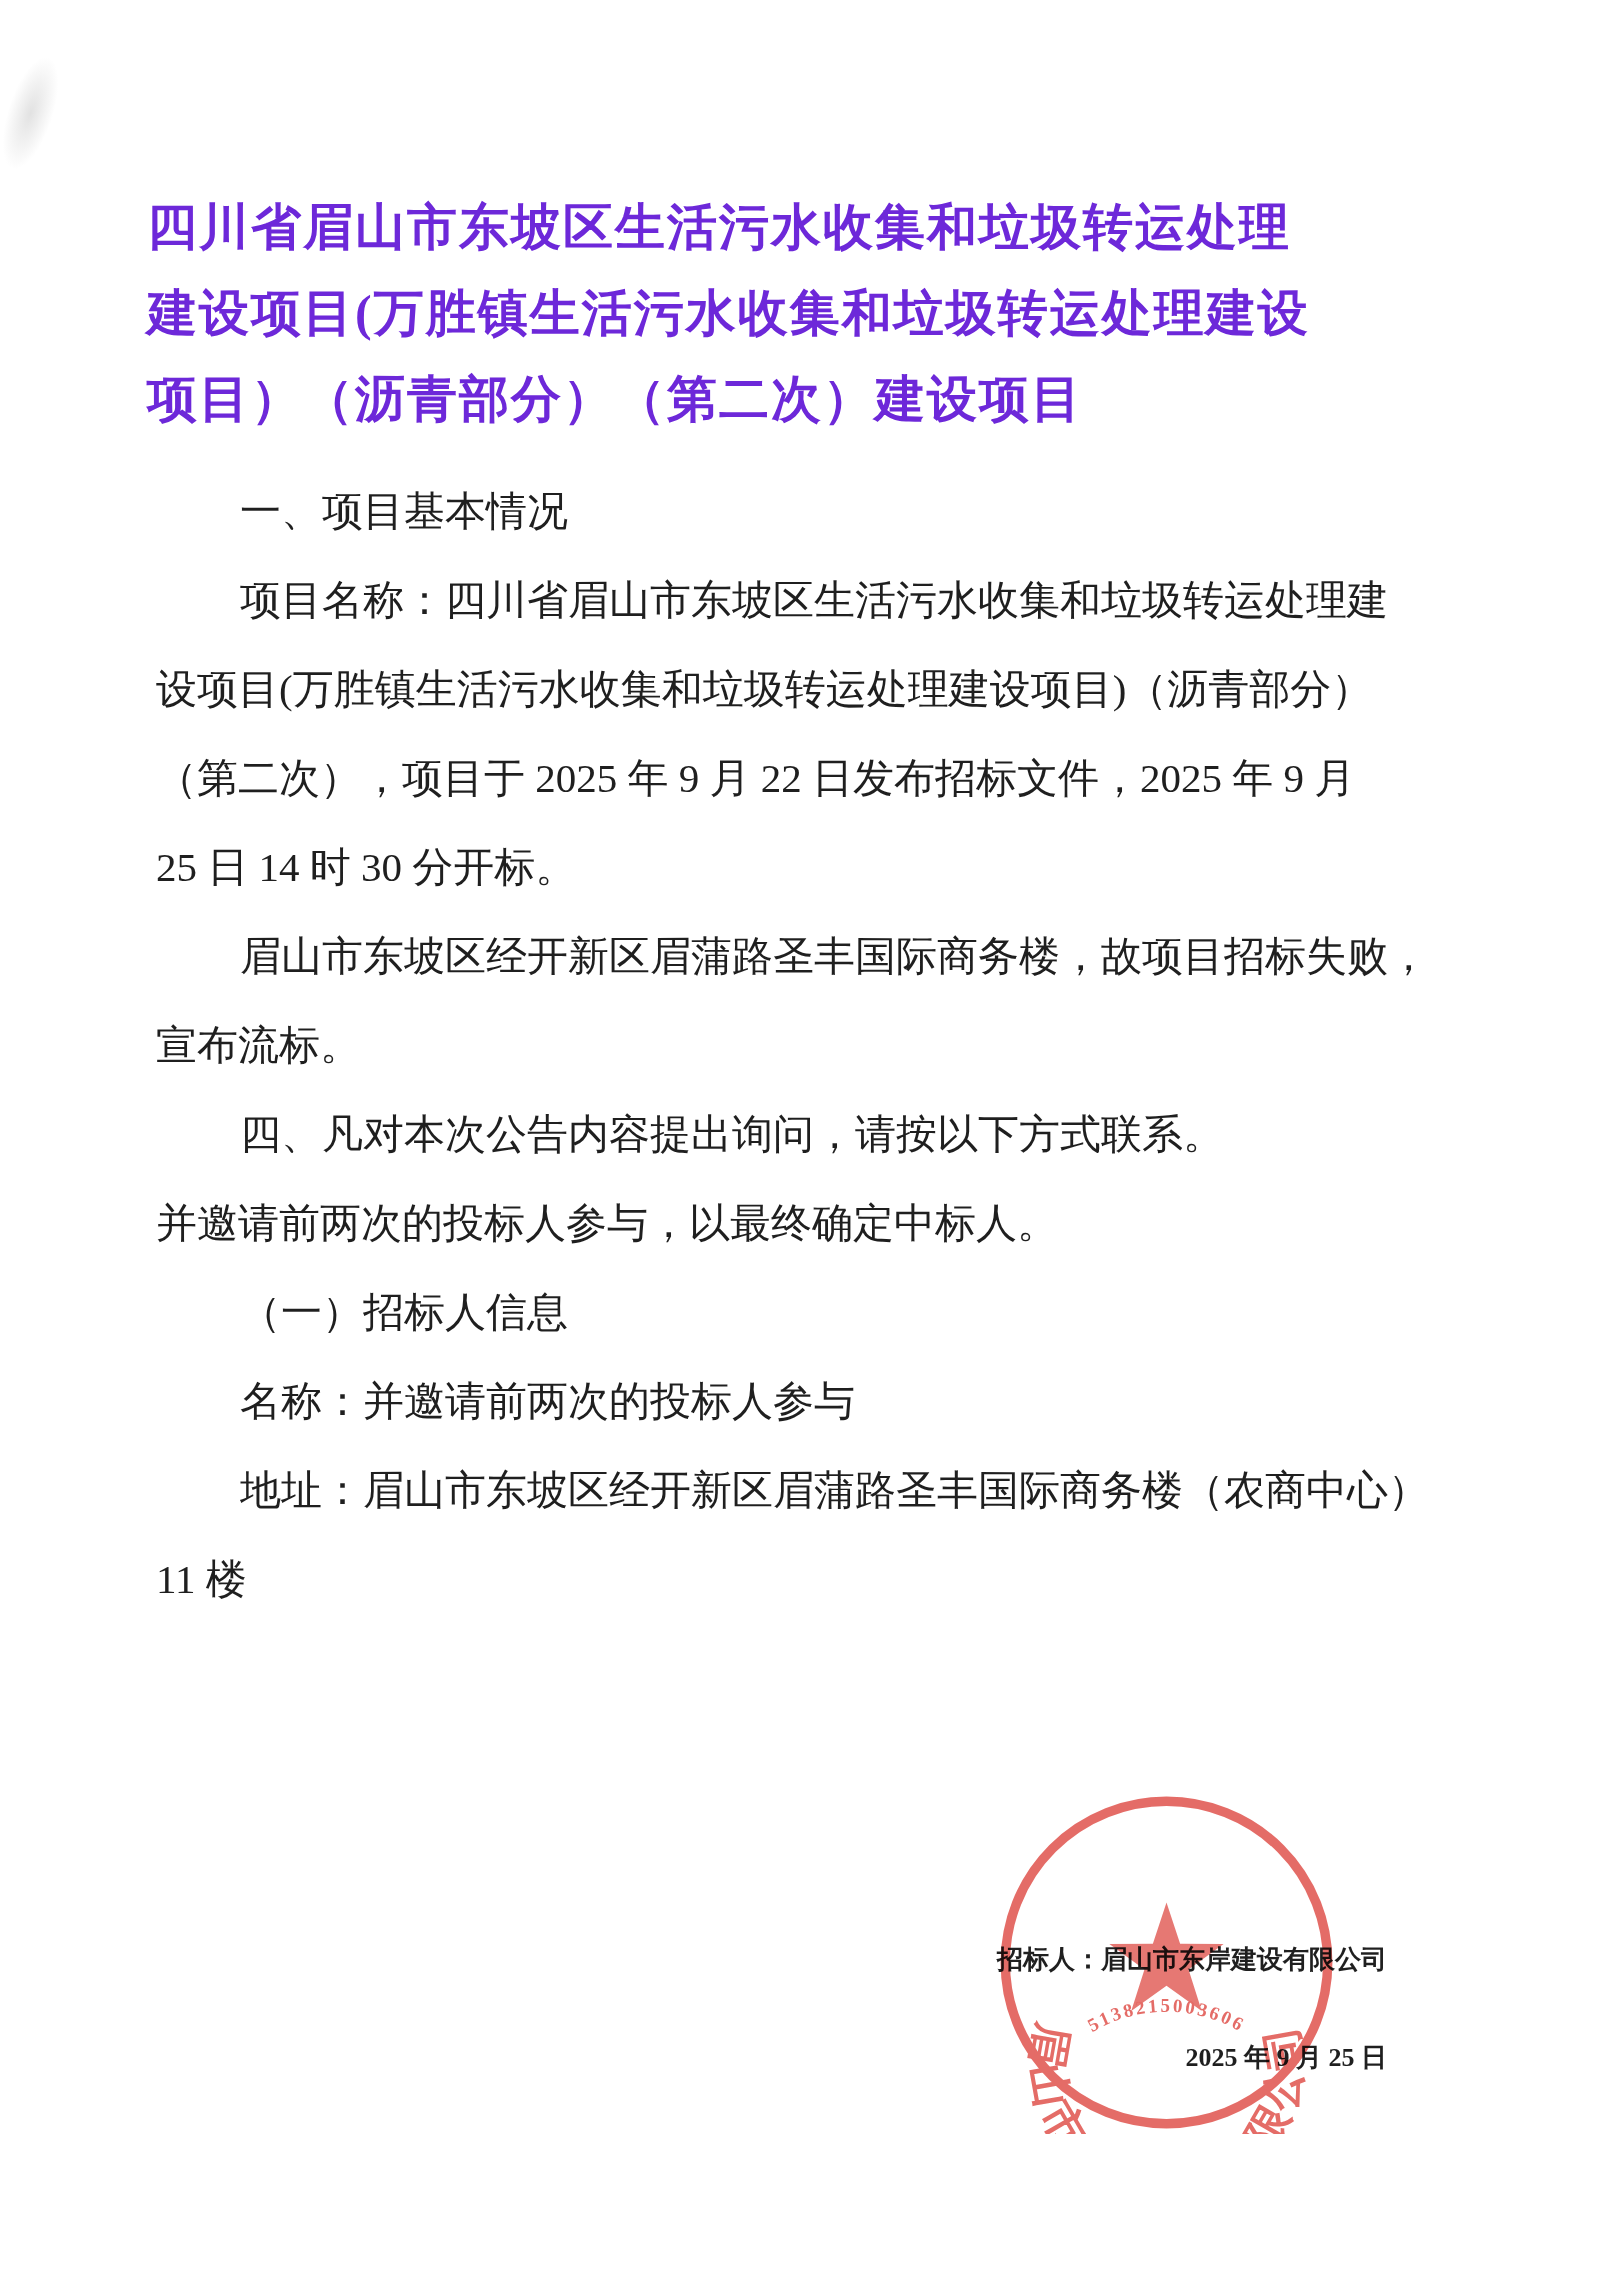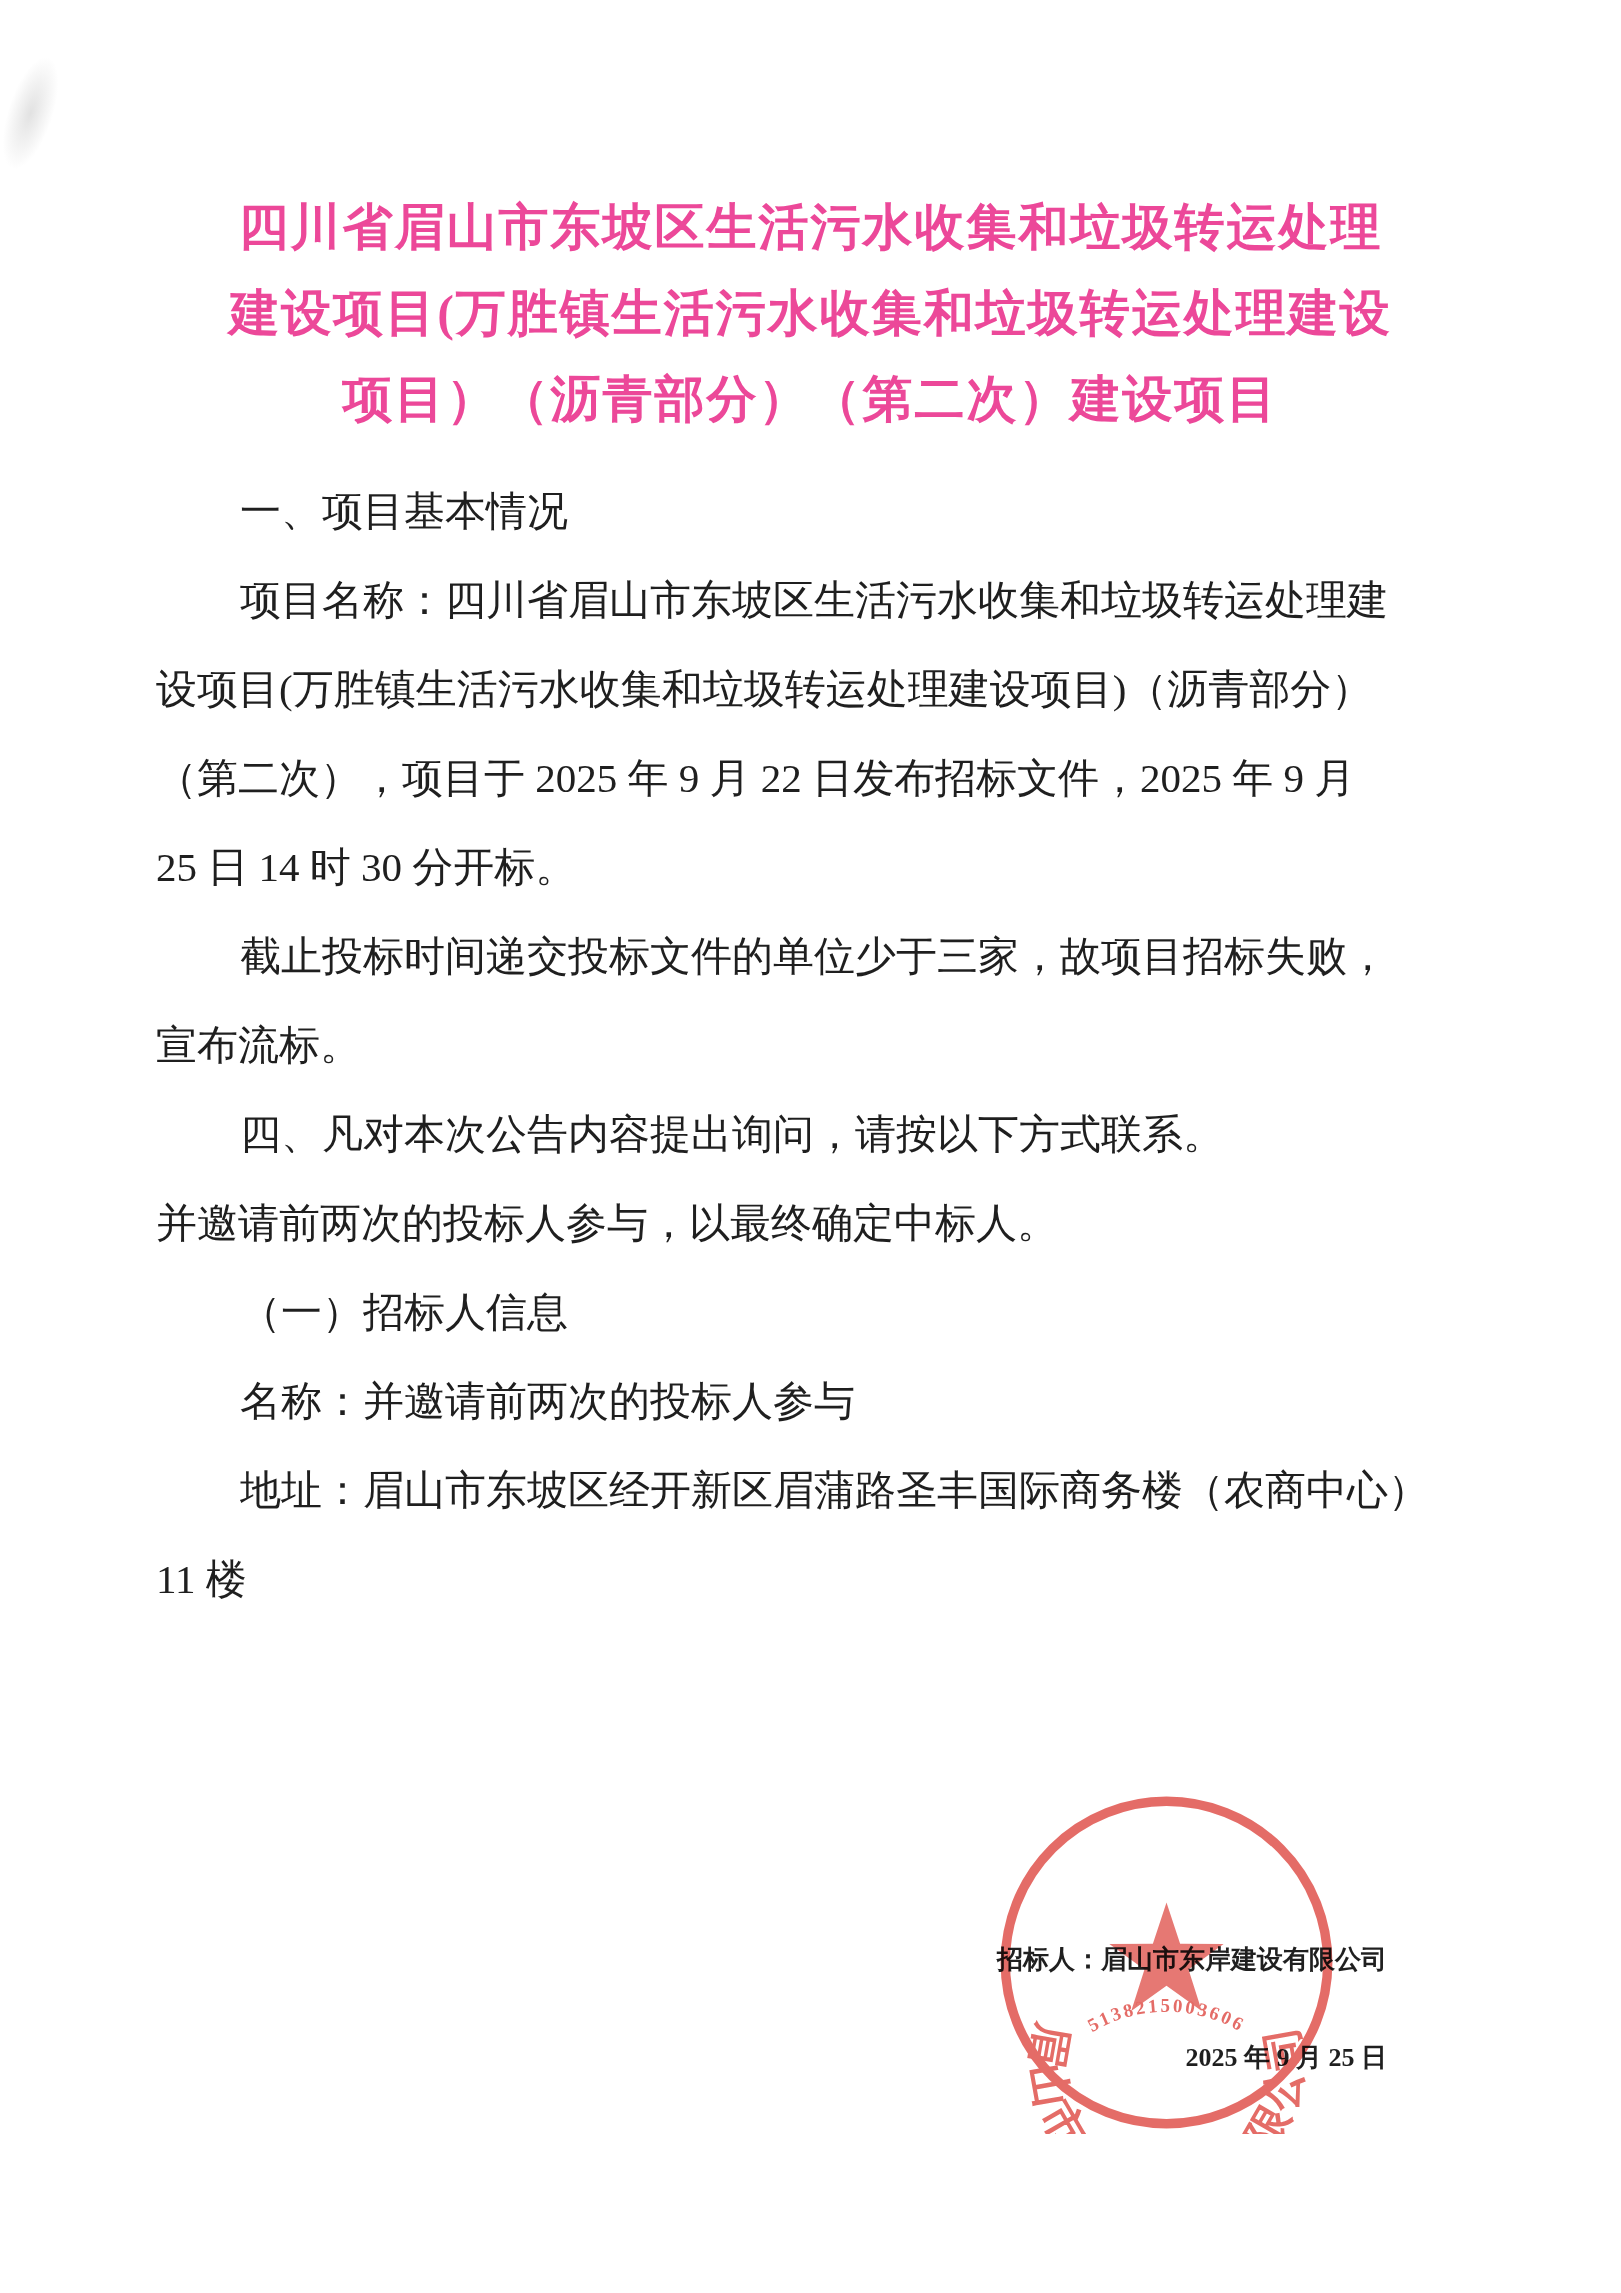--- a/index.html
+++ b/index.html
@@ -13,23 +13,22 @@
     font-family:"Liberation Serif","DejaVu Serif",serif;
     color:#1f1f1f;
   }
   .scan-artifact{
     position:absolute;left:7.8px;top:54px;width:45px;height:118px;
     background:radial-gradient(ellipse at center, rgba(150,150,150,.28), rgba(150,150,150,0) 70%);
     transform:rotate(18deg);
   }
   .title-block{
     position:absolute;left:147px;top:184px;width:1327px;
-    text-align:center;
     font-size:50px;font-weight:700;line-height:86px;
-    color:#ec4899;
+    color:#6d28d9;
     letter-spacing:2px;
     white-space:nowrap;
   }
   .body-block{
     position:absolute;left:156px;top:467px;width:1353px;
     font-size:41px;line-height:89px;
     white-space:nowrap;
   }
   .line{height:89px;}
   .line.indent{padding-left:84px;}
@@ -60,21 +59,21 @@
     <div>建设项目(万胜镇生活污水收集和垃圾转运处理建设</div>
     <div>项目）（沥青部分）（第二次）建设项目</div>
   </div>
 
   <div class="body-block">
     <div class="line indent">一、项目基本情况</div>
     <div class="line indent">项目名称：四川省眉山市东坡区生活污水收集和垃圾转运处理建</div>
     <div class="line">设项目(万胜镇生活污水收集和垃圾转运处理建设项目)（沥青部分）</div>
     <div class="line">（第二次），项目于 2025 年 9 月 22 日发布招标文件，2025 年 9 月</div>
     <div class="line">25 日 14 时 30 分开标。</div>
-    <div class="line indent">截止投标时间递交投标文件的单位少于三家，故项目招标失败，</div>
+    <div class="line indent">眉山市东坡区经开新区眉蒲路圣丰国际商务楼，故项目招标失败，</div>
     <div class="line">宣布流标。</div>
     <div class="line indent">四、凡对本次公告内容提出询问，请按以下方式联系。</div>
     <div class="line">并邀请前两次的投标人参与，以最终确定中标人。</div>
     <div class="line indent">（一）招标人信息</div>
     <div class="line indent">名称：并邀请前两次的投标人参与</div>
     <div class="line indent">地址：眉山市东坡区经开新区眉蒲路圣丰国际商务楼（农商中心）</div>
     <div class="line">11 楼</div>
   </div>
 
   <div class="sign-block">

